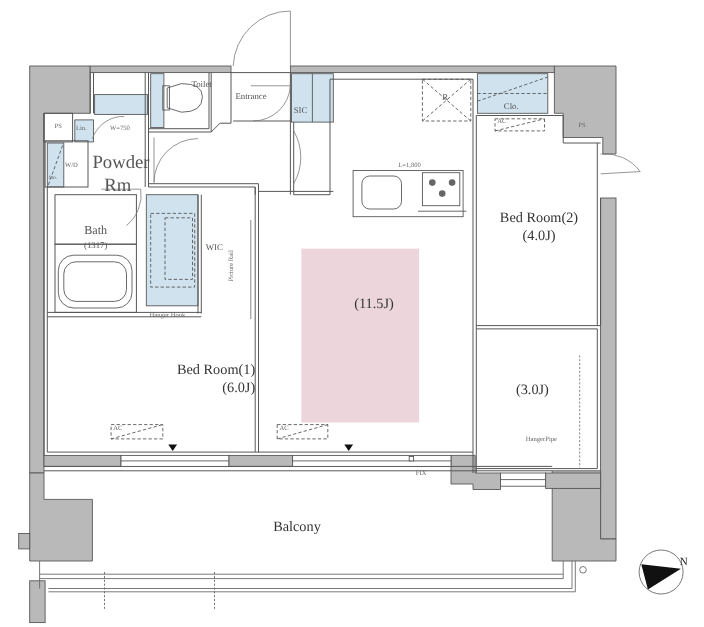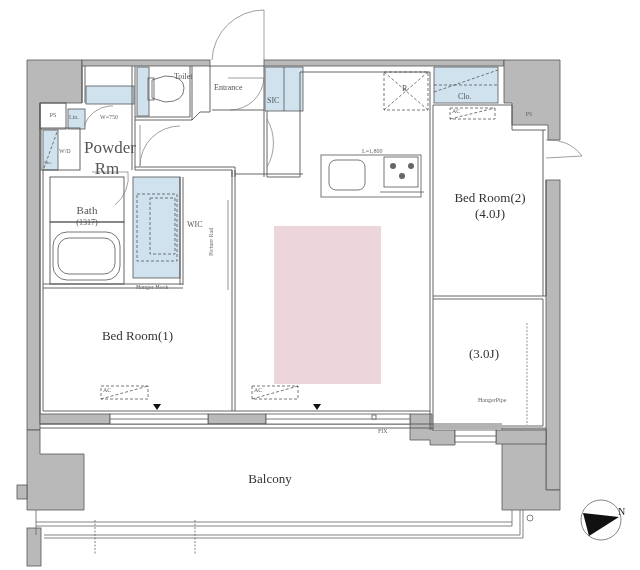--- a/index.html
+++ b/index.html
@@ -218,24 +218,26 @@
 <div class="lbl lbl-xs" style="left:59px;top:148px;">W/D</div>
 <div class="lbl lbl-xs" style="left:44px;top:160px;font-size:5px;">Sto.</div>
 <div class="lbl lbl-sm" style="left:50px;top:204px;width:74px;font-size:11px;text-align:center;">
   <div>Bath</div>
   <div style="font-size:8px;">(1317)</div>
 </div>
 <div class="lbl lbl-sm" style="left:154px;top:220px;margin-left:33px;">WIC</div>
 <div class="lbl lbl-xs" style="left:136px;top:284px;">Hanger Hook</div>
 <div class="lbl lbl-xs" style="left:197px;top:238px;transform:rotate(-90deg);">Picture Rail</div>
 
-<div class="lbl lbl-big" style="left:43px;top:328px;width:189px;">
+<div class="lbl lbl-big" style="left:43px;top:328px;width:189px;text-align:right;">
   <div>Bed Room(1)</div>
+  <div>(6.0J)</div>
 </div>
 <div class="lbl lbl-big" style="left:260px;top:268px;width:160px;">
+  <div>(11.5J)</div>
 </div>
 <div class="lbl lbl-big" style="left:436px;top:190px;width:108px;">
   <div>Bed Room(2)</div>
   <div>(4.0J)</div>
 </div>
 <div class="lbl lbl-big" style="left:436px;top:346px;width:96px;">
   <div>(3.0J)</div>
 </div>
 <div class="lbl lbl-xs" style="left:478px;top:397px;">HangerPipe</div>
 

